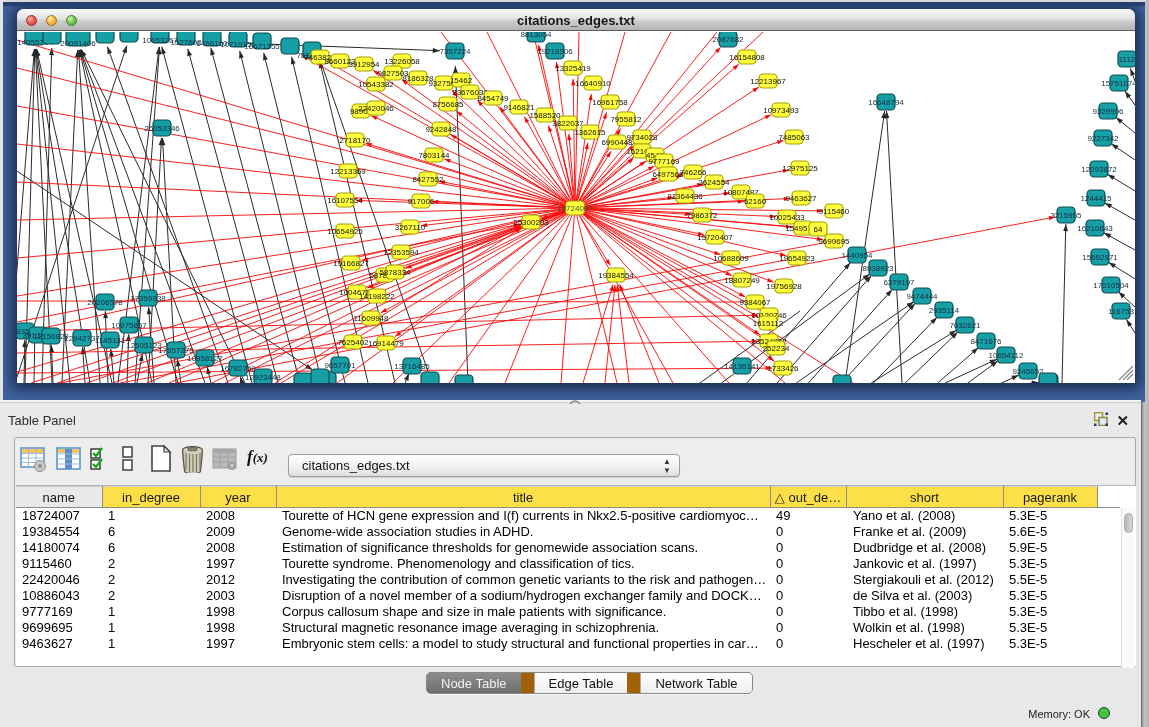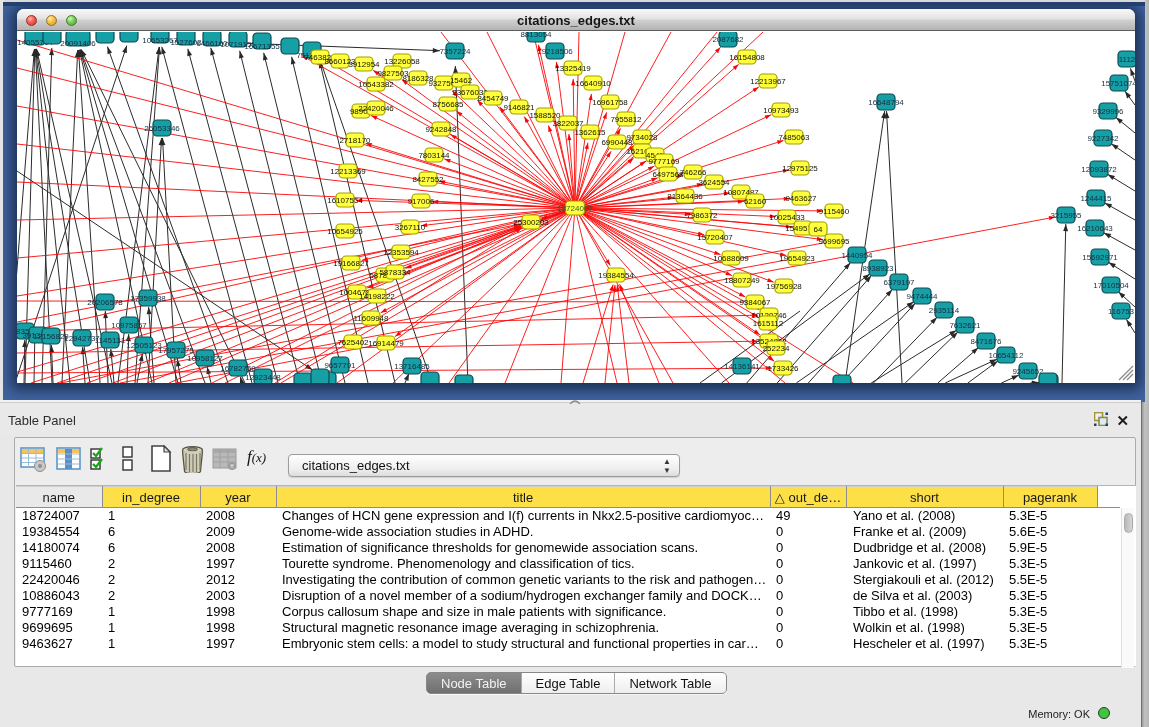--- a/index.html
+++ b/index.html
@@ -45,21 +45,21 @@
 #tablewrap { position:absolute; left:1px; top:47px; width:1120px; height:181px; background:#fff; border-top:1px solid #b5b5b5;}
 table.grid { border-collapse:collapse; table-layout:fixed; width:1104px; font-size:13px; }
 table.grid th { height:21px; font-weight:normal; text-align:center; color:#1a1a1a;
   background:#fde047; border-right:1px solid #8d8d8d; border-bottom:1px solid #8d8d8d; border-top:1px solid #cfcfcf; padding:0;}
 table.grid th.first { background:#e9e9e9; border-left:none;margin-top:26px; }
 table.grid td { height:16px; color:#000; padding:0 0 0 6px; white-space:nowrap; overflow:hidden; }
 #vscroll { position:absolute; right:2px; top:22px; width:13px; height:160px; background:#fafafa; border-left:1px solid #e0e0e0;}
 #vscroll .thumb { position:absolute; left:1.5px; top:5px; width:9px; height:20px; border-radius:5px; background:linear-gradient(to right,#b9b9b9,#d6d6d6); border:1px solid #ababab;}
 #tabs { position:absolute; left:426px; top:672px; height:22px; display:flex;
   border:1px solid #888; border-radius:5px; overflow:hidden; background:#a16207;
-  font-size:13px; box-shadow:0 1px 0 rgba(255,255,255,0.7);}
+  font-size:13px; box-shadow:0 1px 0 rgba(255,255,255,0.7);gap:13px;}
 #tabs .seg { padding:0 14px; line-height:21px; color:#111;
   background:linear-gradient(to bottom,#ffffff,#eeeeee); border-left:1px solid #aaa; }
 #tabs .seg.sel { background:linear-gradient(to bottom,#8c8c8c,#6f6f6f); color:#f2f2f2; border-left:none; }
 #statusbar { position:absolute; left:0; top:700px; width:1141px; height:27px; }
 #statusbar .m { position:absolute; right:51px; top:8px; font-size:11px; color:#1c1c1c;}
 #statusbar .led { position:absolute; right:31px; top:7px; width:12px; height:12px; border-radius:50%;
   background:#3ec63e; border:1.5px solid #333; }
 </style>
 </head>
 <body>
@@ -758,21 +758,21 @@
 <svg style="position:absolute;left:197px;top:7px" width="26" height="23" viewBox="0 0 26 23">
 <rect x="1" y="1" width="23" height="19" fill="#b9b9b9" stroke="#999"></rect>
 <rect x="1" y="1" width="23" height="4" fill="#a8a8a8"></rect>
 <line x1="1" y1="9" x2="24" y2="9" stroke="#a0a0a0"></line>
         <line x1="1" y1="14" x2="24" y2="14" stroke="#a0a0a0"></line>
 <line x1="8" y1="1" x2="8" y2="20" stroke="#a0a0a0"></line>
         <line x1="16" y1="1" x2="16" y2="20" stroke="#a0a0a0"></line>
 <circle cx="20" cy="18" r="4" fill="#9c9c9c"></circle>
         <path d="M18.5 16.5l3 3m0-3l-3 3" stroke="#e3e3e3" stroke-width="1.2"></path>
 </svg>
-<div style="position:absolute;left:232px;top:6px;font-size:17px;font-style:italic;font-weight:normal;font-family:'Liberation Serif',serif;color:#111">f<span style="font-size:13px">(x)</span></div>
+<div style="position:absolute;left:232px;top:6px;font-size:17px;font-style:italic;font-weight:bold;font-family:'Liberation Serif',serif;color:#111">f<span style="font-size:13px">(x)</span></div>
     <div id="combo">citations_edges.txt<div class="arr">▲<br>▼</div></div>
   </div>
   <div id="tablewrap">
 <table class="grid">
 <colgroup>
           <col style="width:86px">
           <col style="width:98px">
           <col style="width:76px">
           <col style="width:494px">
           <col style="width:76px">
@@ -788,21 +788,21 @@
             <th>title</th>
             <th>△ out_de…</th>
             <th>short</th>
             <th>pagerank</th>
             <th style="background:#fff;border-right:none;border-top:none"></th>
           </tr>
 <tr>
             <td>18724007</td>
             <td>1</td>
             <td>2008</td>
-            <td>Changes of HCN gene expression and I(f) currents in Nkx2.5-positive cardiomyoc…</td>
+            <td>Tourette of HCN gene expression and I(f) currents in Nkx2.5-positive cardiomyoc…</td>
             <td>49</td>
             <td style="padding-left:7px">Yano et al. (2008)</td>
             <td>5.3E-5</td>
             <td></td>
           </tr>
 <tr>
             <td>19384554</td>
             <td>6</td>
             <td>2009</td>
             <td>Genome-wide association studies in ADHD.</td>

